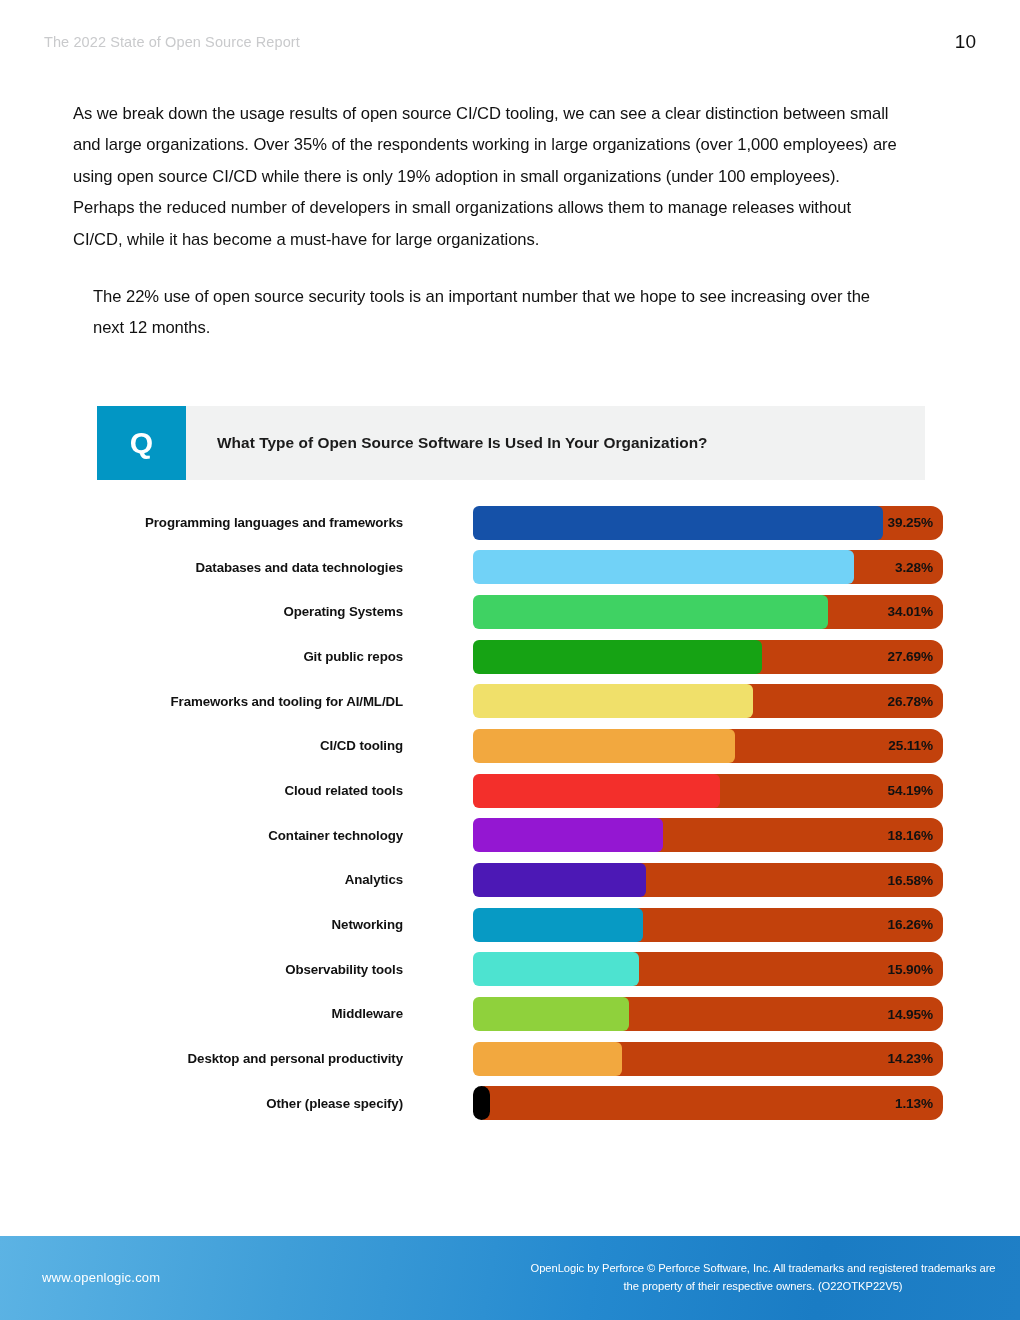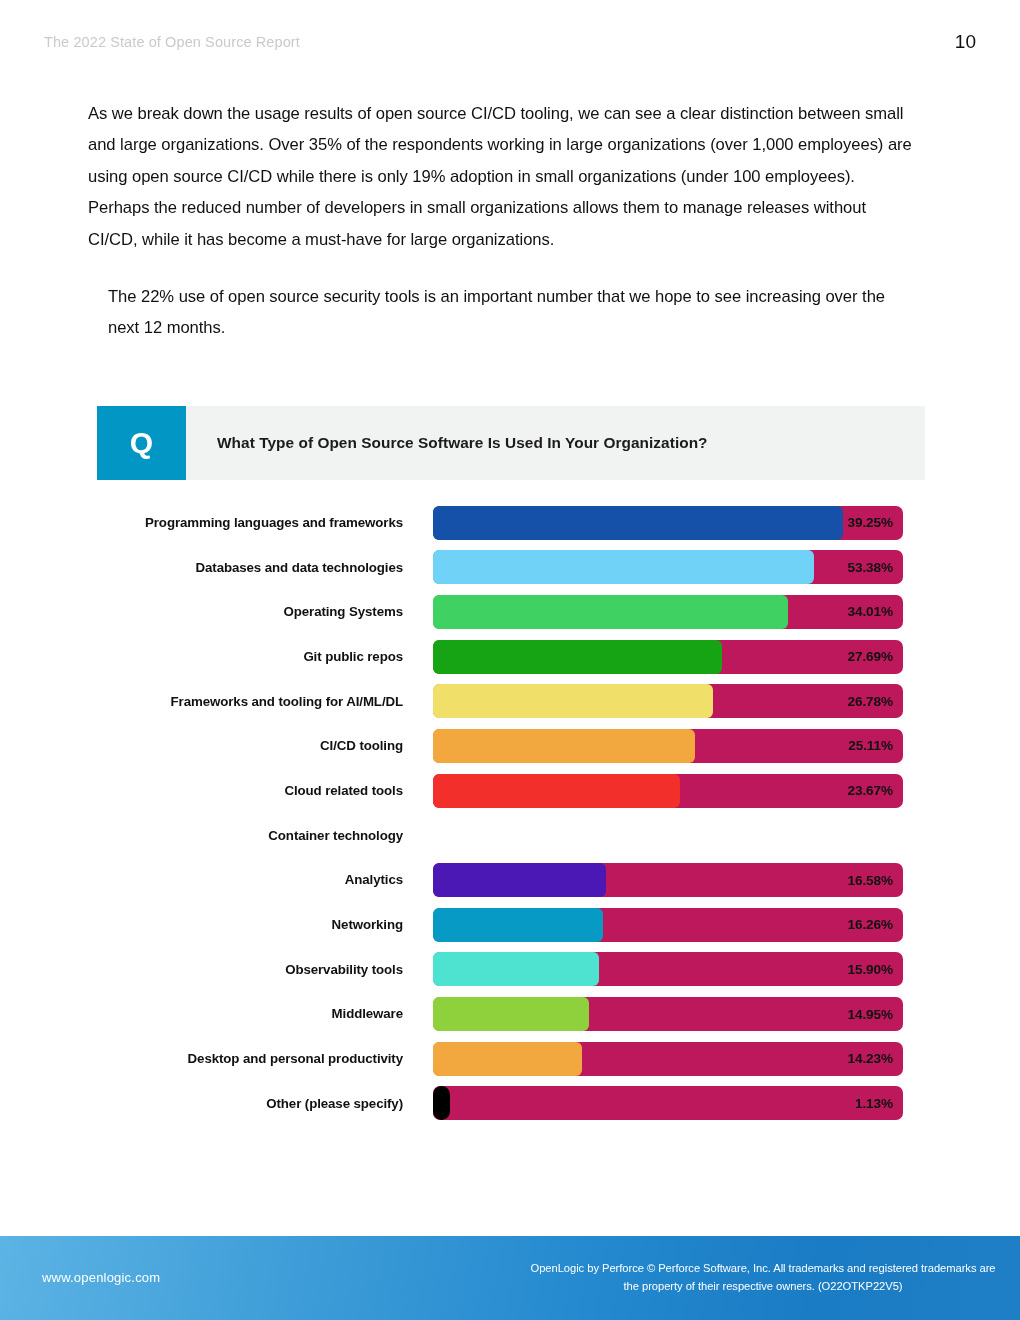--- a/index.html
+++ b/index.html
@@ -19,21 +19,21 @@
     position:absolute; left:44px; top:2px;
     font-size:14.5px; color:#c9cacc; letter-spacing:.1px;
     white-space:nowrap;
   }
   .page-number {
     position:absolute; right:44px; top:-1px;
     font-size:19px; color:#111; font-weight:400;
   }
 
   
-  .body-copy { position:absolute; left:88px; top:98px; width:828px; }
+  .body-copy { position:absolute; left:73px; top:98px; width:828px; }
   .para {
     font-size:16.6px; line-height:31.4px; color:#111;
     letter-spacing:-.05px;
   }
   .para + .para { margin-top:26px;margin-left:20px; }
 
   
   .question-banner {
     position:absolute; left:97px; top:406px;
     width:828px; height:74px;
@@ -51,32 +51,32 @@
     position:absolute; left:120px; top:0; height:74px;
     display:flex; align-items:center;
     font-size:15.4px; font-weight:700; color:#1b1b1b;
     letter-spacing:.05px;
     text-align:right;
   }
 
   
   .chart { position:absolute; left:0; top:500px; width:1020px; }
   .row {
-    position:relative; height:44.7px;
+    position:relative; height:44.7px;margin-left:40px;
   }
   .row-label {
     position:absolute; right:617px; top:0; height:44.7px;
     display:flex; align-items:center; justify-content:flex-end;
     font-size:13.3px; font-weight:700; color:#111;
     white-space:nowrap; letter-spacing:-.1px;
   }
   .row-track {
     position:absolute; left:433px; top:5.5px;
     width:470px; height:34px;
-    background:#be185d; border-radius:7px;
+    background:#c2410c; border-radius:12px;
   }
   .row-bar {
     position:absolute; left:0; top:0; height:34px;
     border-radius:6px;
   }
   .row-value {
     position:absolute; right:10px; top:0; height:34px;
     display:flex; align-items:center;
     font-size:13.6px; font-weight:700; color:#111;
     letter-spacing:-.1px;
@@ -125,21 +125,21 @@
         <div class="row-label">Programming languages and frameworks</div>
         <div class="row-track">
           <div class="row-bar" style="width: 409.9px; background: rgb(21, 81, 168);"></div>
           <div class="row-value">39.25%</div>
         </div>
       </div>
       <div class="row">
         <div class="row-label">Databases and data technologies</div>
         <div class="row-track">
           <div class="row-bar" style="width: 380.7px; background: rgb(113, 210, 247);"></div>
-          <div class="row-value">53.38%</div>
+          <div class="row-value">3.28%</div>
         </div>
       </div>
       <div class="row">
         <div class="row-label">Operating Systems</div>
         <div class="row-track">
           <div class="row-bar" style="width: 355.2px; background: rgb(63, 210, 99);"></div>
           <div class="row-value">34.01%</div>
         </div>
       </div>
       <div class="row">
@@ -160,25 +160,29 @@
         <div class="row-label">CI/CD tooling</div>
         <div class="row-track">
           <div class="row-bar" style="width: 262.3px; background: rgb(242, 168, 63);"></div>
           <div class="row-value">25.11%</div>
         </div>
       </div>
       <div class="row">
         <div class="row-label">Cloud related tools</div>
         <div class="row-track">
           <div class="row-bar" style="width: 247.2px; background: rgb(243, 47, 43);"></div>
-          <div class="row-value">23.67%</div>
+          <div class="row-value">54.19%</div>
         </div>
       </div>
       <div class="row">
         <div class="row-label">Container technology</div>
+        <div class="row-track">
+          <div class="row-bar" style="width: 189.7px; background: rgb(148, 23, 210);"></div>
+          <div class="row-value">18.16%</div>
+        </div>
       </div>
       <div class="row">
         <div class="row-label">Analytics</div>
         <div class="row-track">
           <div class="row-bar" style="width: 173.2px; background: rgb(76, 24, 181);"></div>
           <div class="row-value">16.58%</div>
         </div>
       </div>
       <div class="row">
         <div class="row-label">Networking</div>

